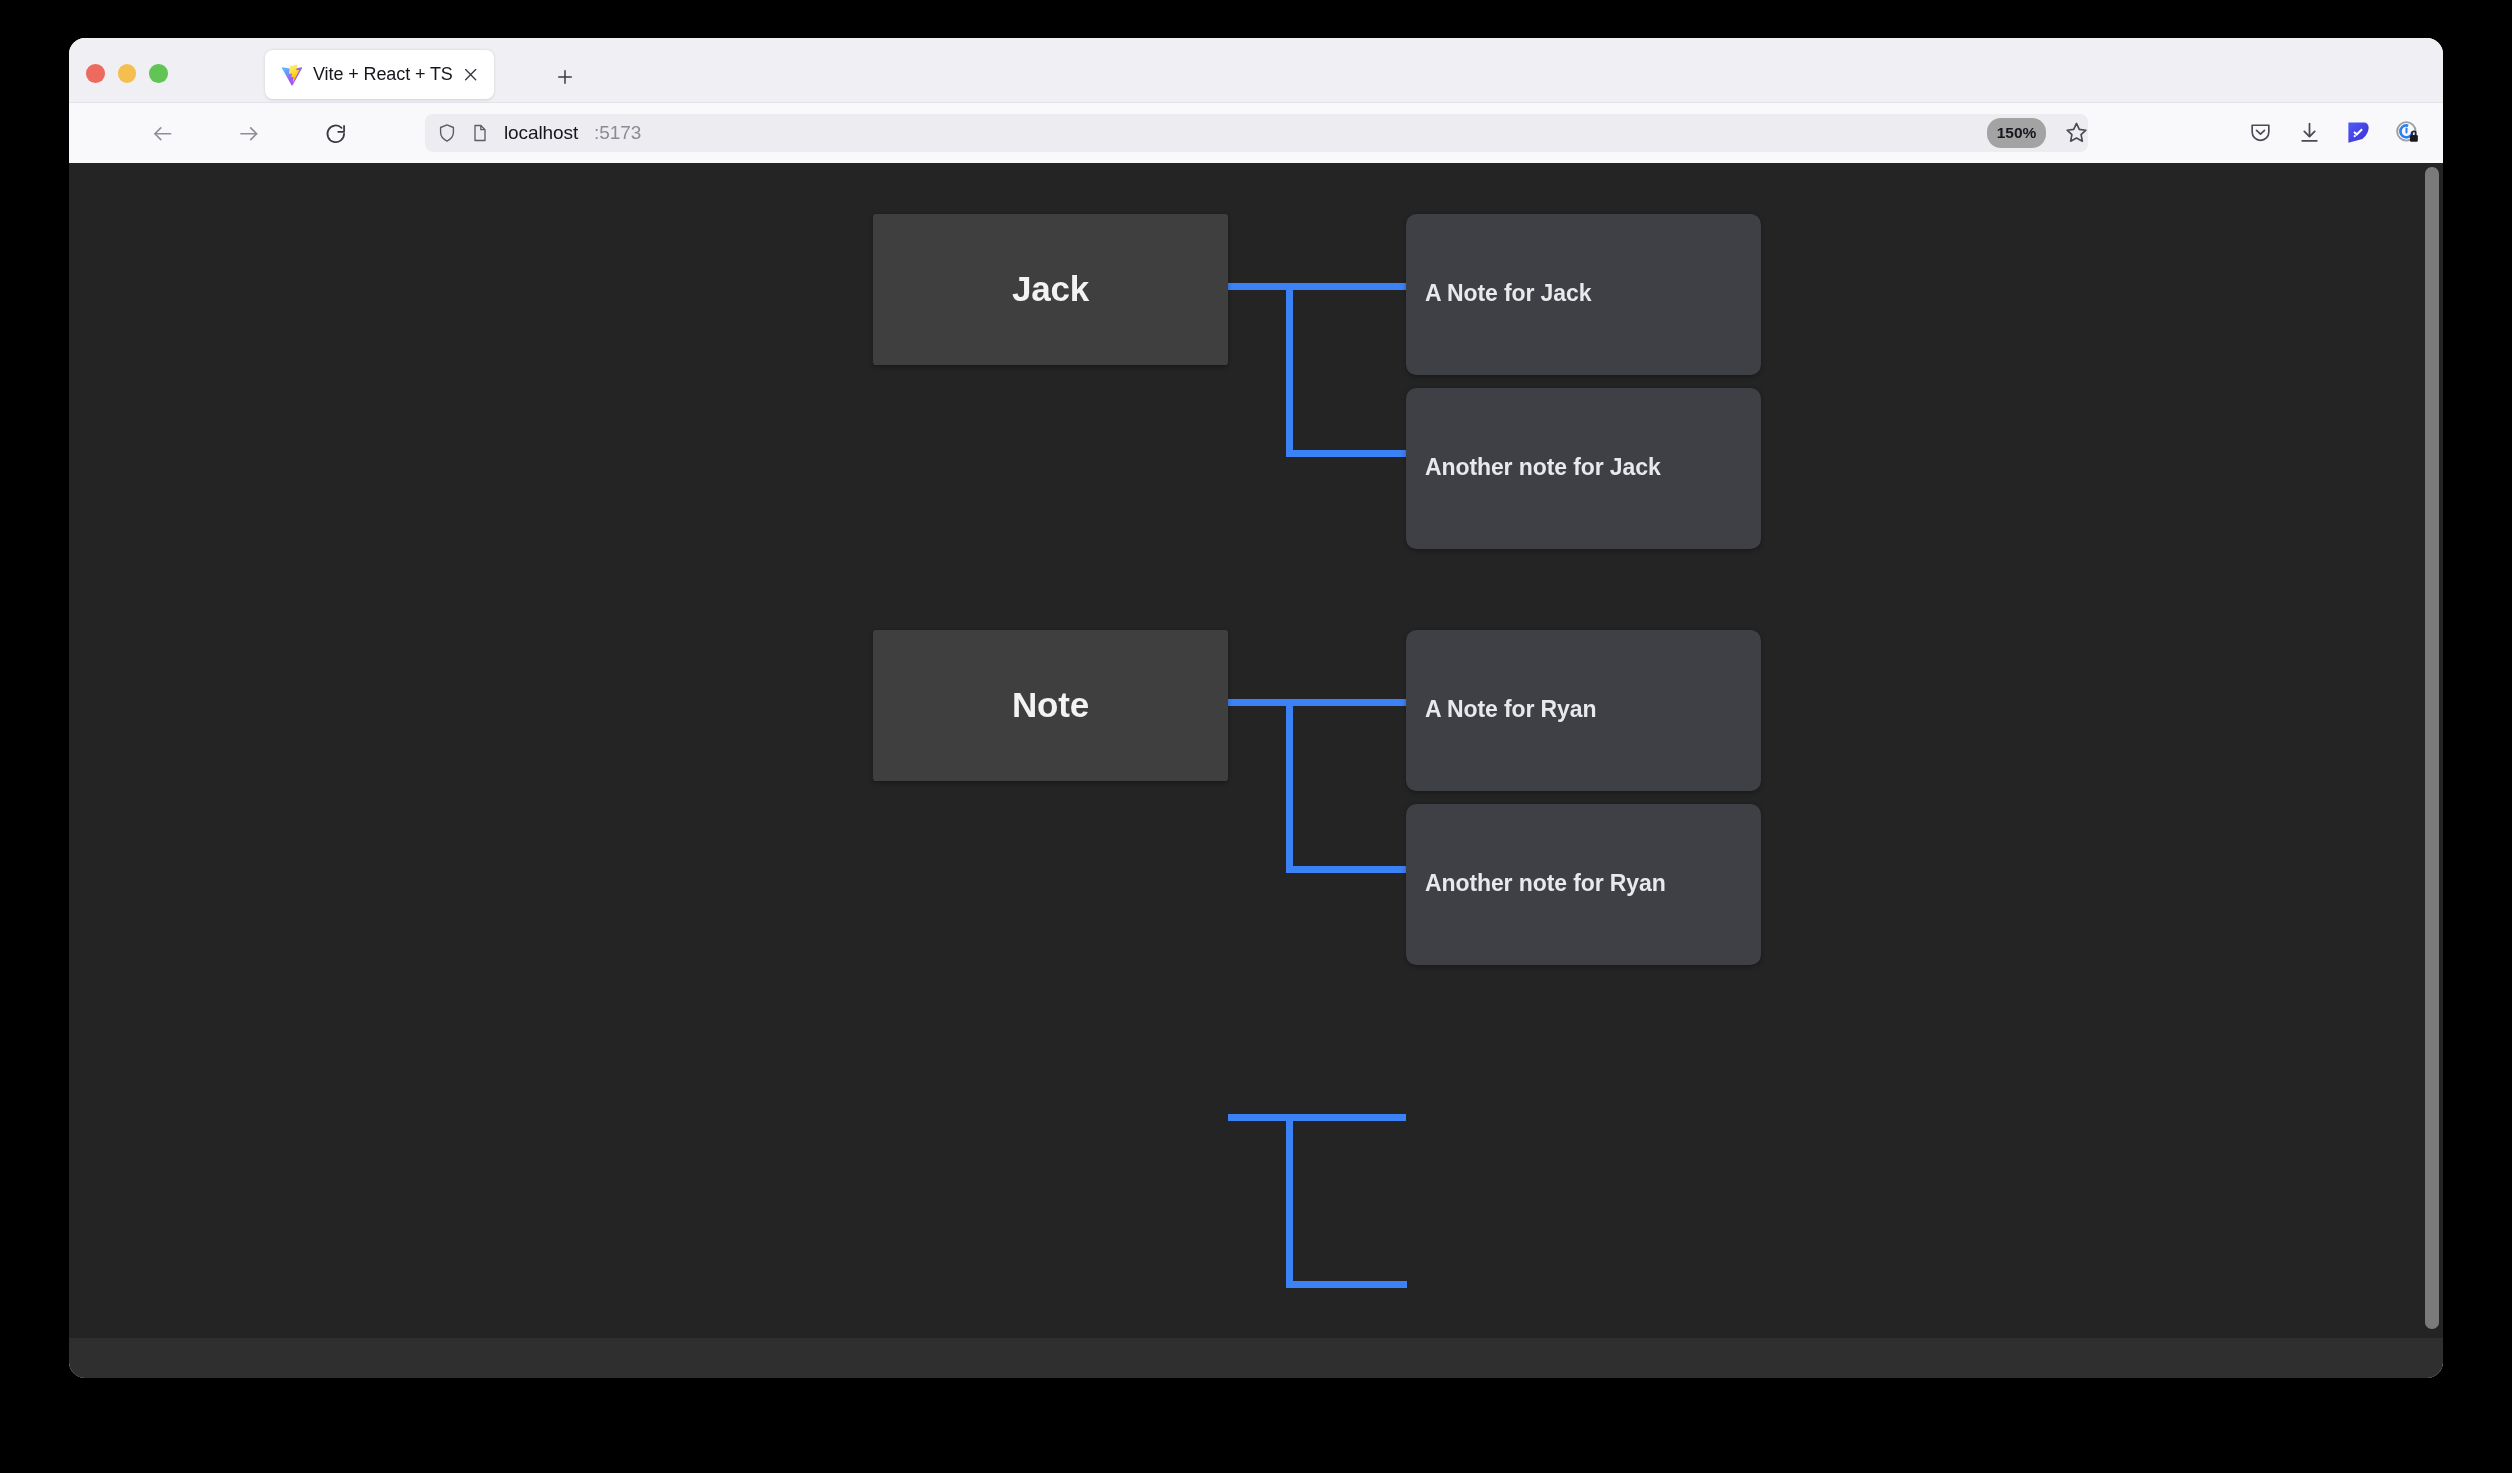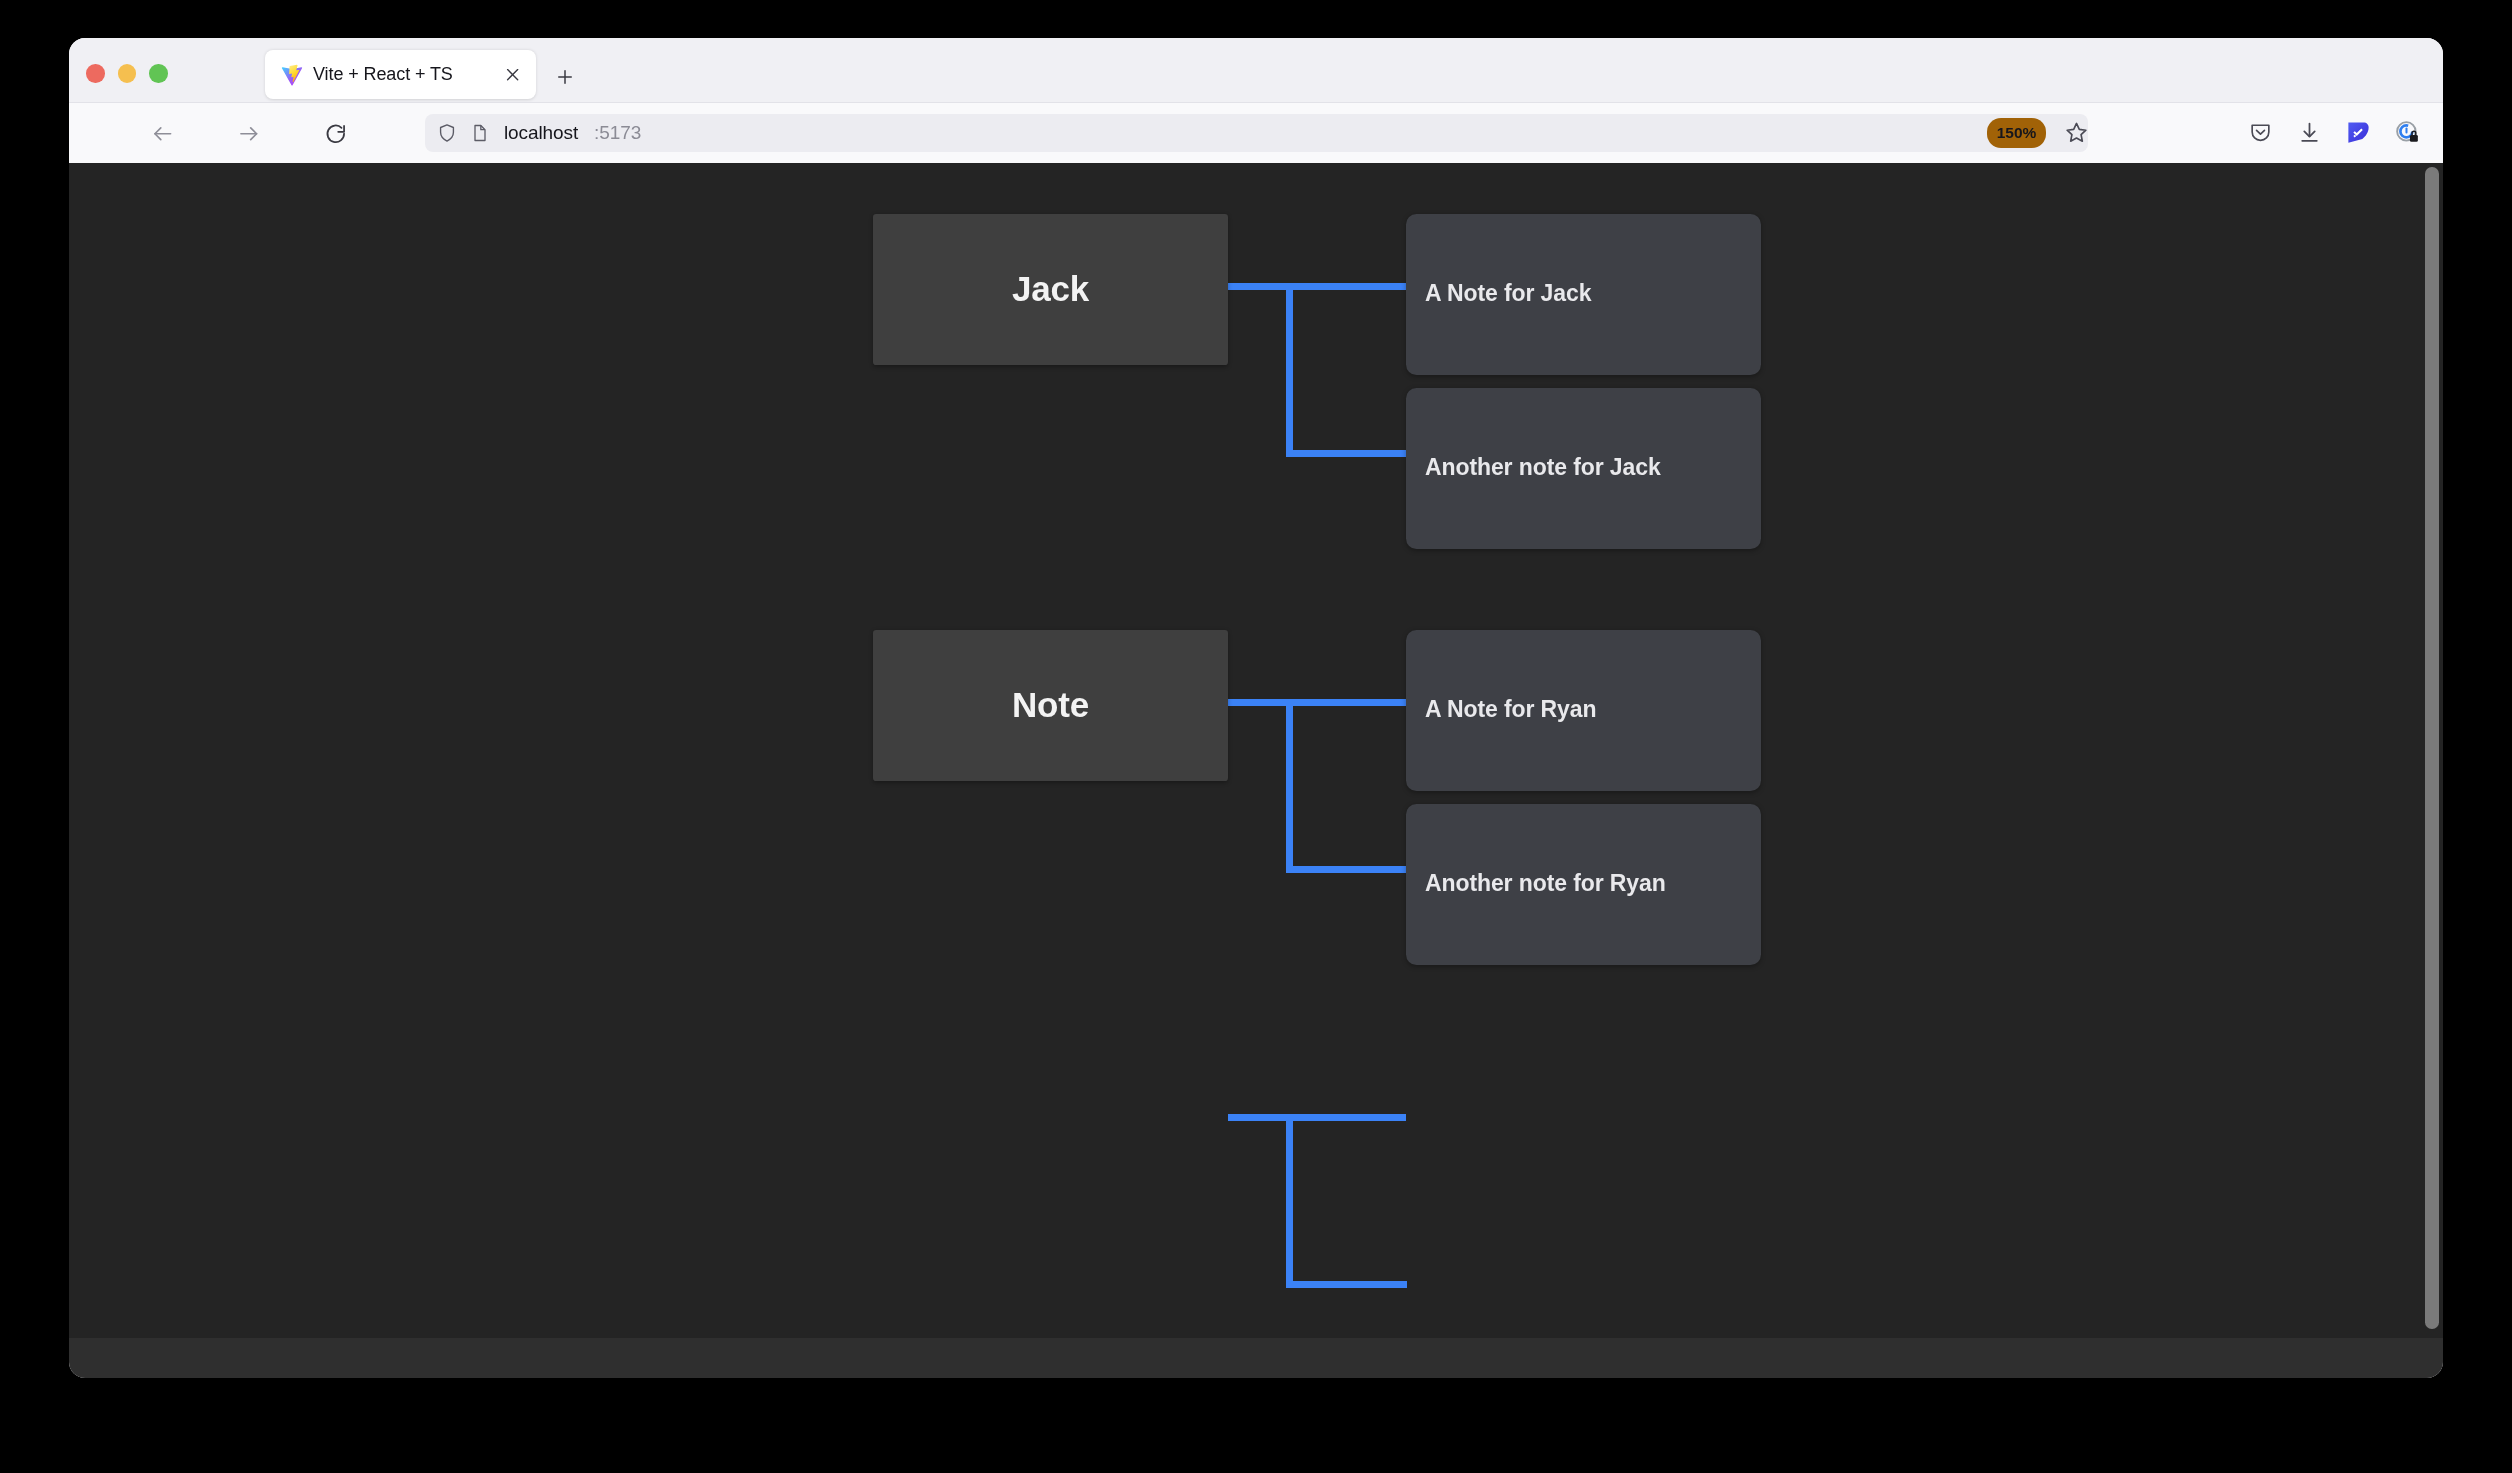--- a/index.html
+++ b/index.html
@@ -51,21 +51,21 @@
     border-radius: 50%;
   }
   .tl-red    { background: #ed6a5f; }
   .tl-yellow { background: #f5bf4f; }
   .tl-green  { background: #61c454; }
 
   .tab {
     position: absolute;
     left: 196px;
     top: 12.4px;
-    width: 271px;
+    width: 229px;
     height: 49px;
     background: #ffffff;
     border-radius: 8px;
     display: flex;
     align-items: center;
     padding: 0 11px 0 16px;
     box-sizing: border-box;
     box-shadow: 0 0.6px 3.1px rgba(0,0,0,0.13);
   }
   .tab-favicon {
@@ -148,21 +148,21 @@
     white-space: nowrap;
   }
   .url-port { color: #8b8b95; padding-left: 16px; }
 
   .zoom-pill {
     position: absolute;
     left: 1918px;
     top: 15px;
     min-width: 59px;
     height: 30px;
-    background: #a16207;
+    background: #a3a3a3;
     border-radius: 14px;
     display: flex;
     align-items: center;
     justify-content: center;
     font-size: 15.5px;
     color: #16161c;
     font-weight: 600;
     padding: 0 6.2px;
     box-sizing: border-box;
   }

